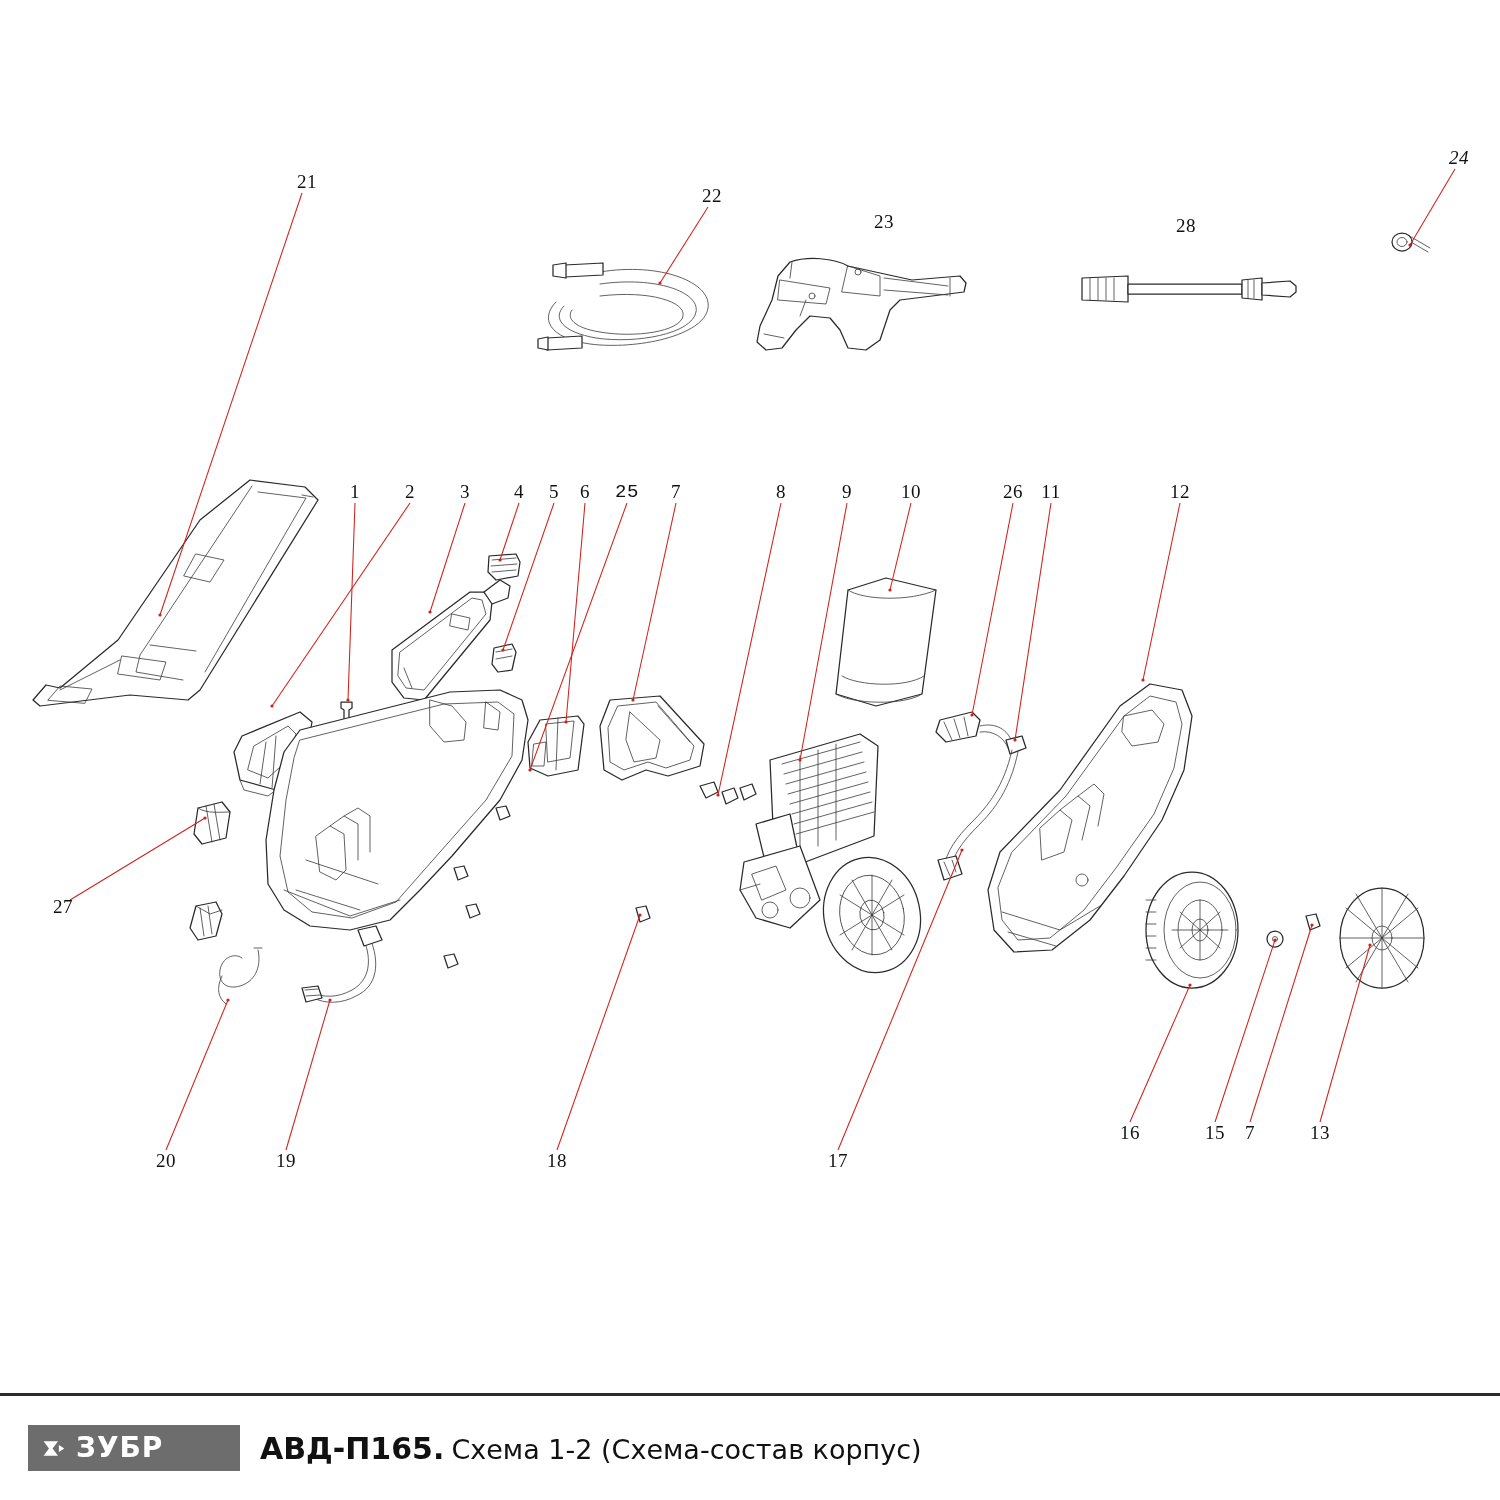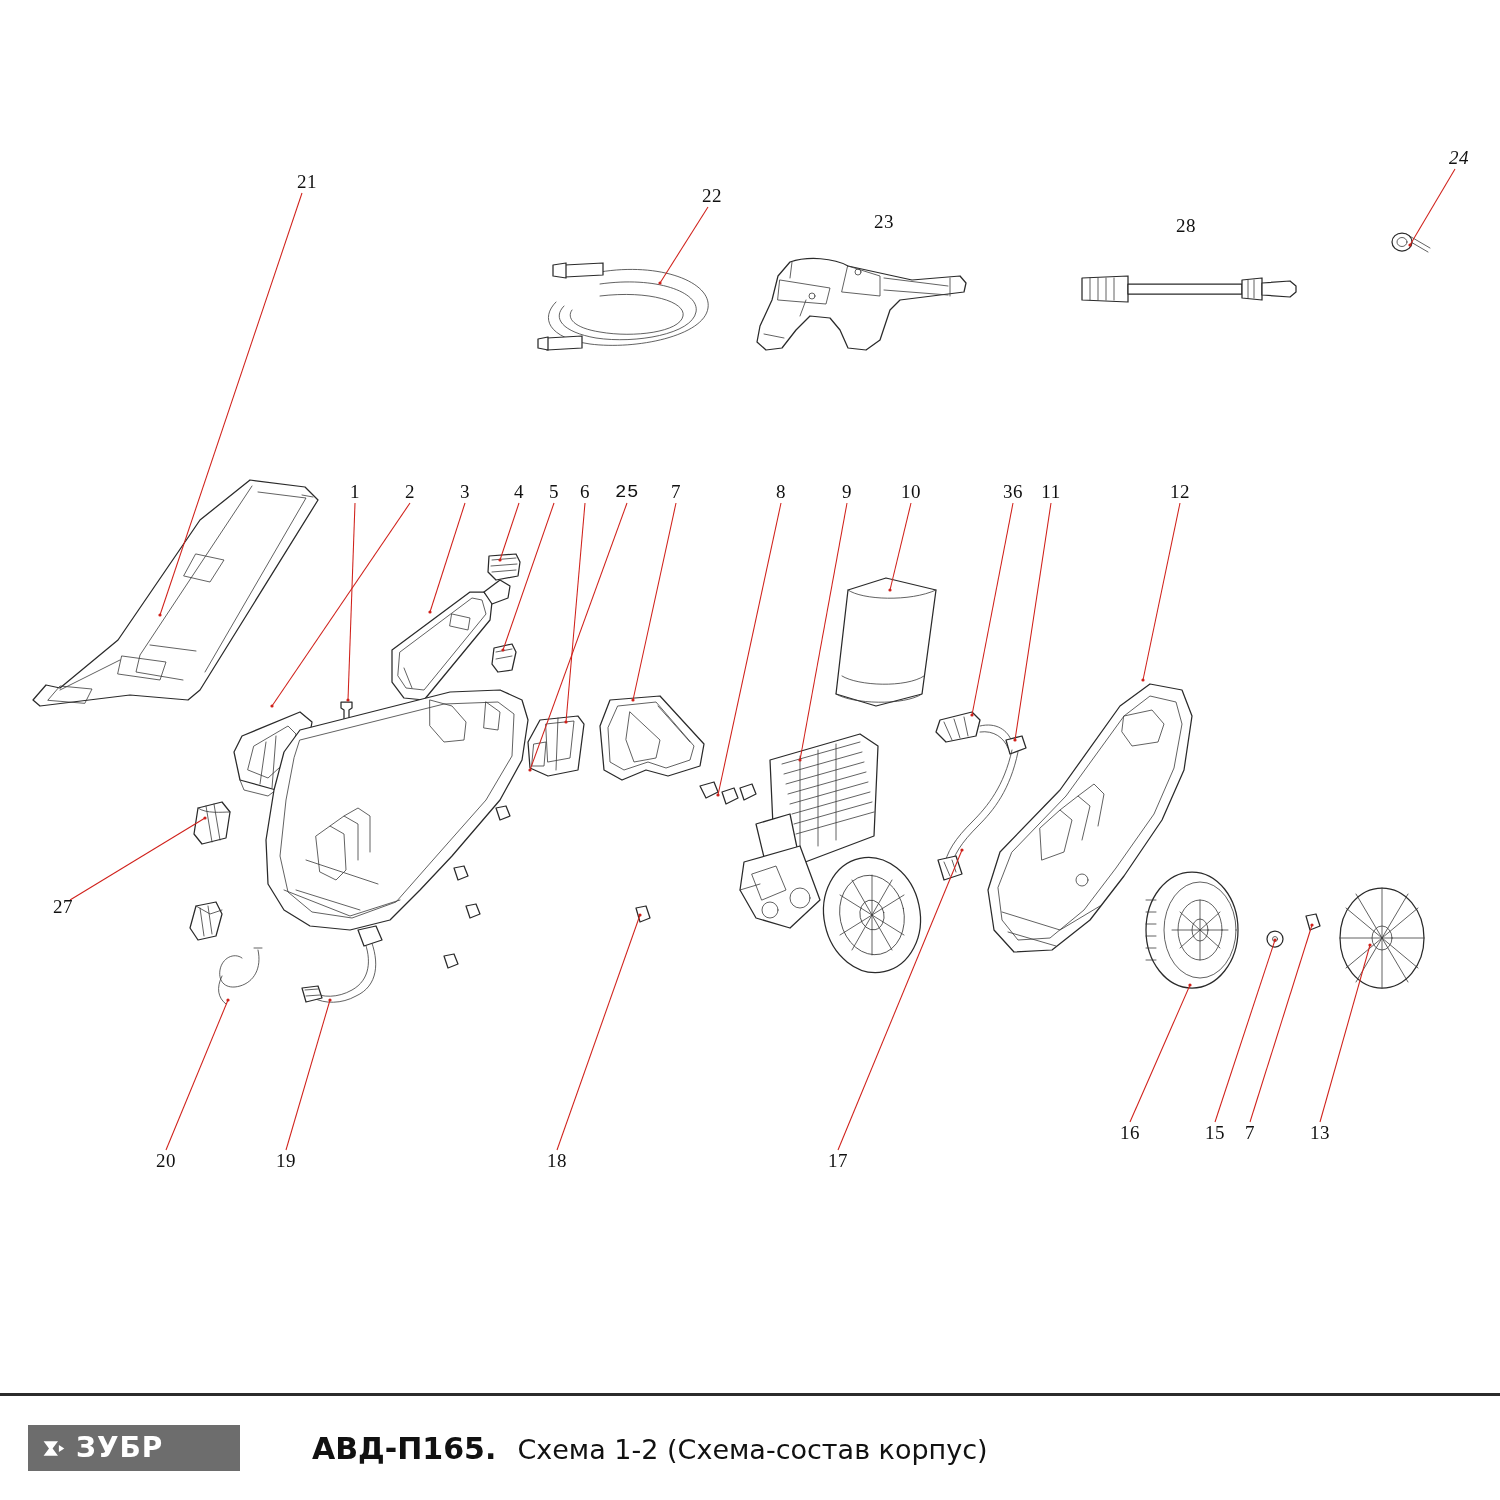--- a/index.html
+++ b/index.html
@@ -74,27 +74,27 @@
   }
   #brand-word {
     color: #ffffff;
     font-family: "DejaVu Sans", sans-serif;
     font-weight: bold;
     font-size: 28px;
     letter-spacing: 1px;
     line-height: 1;
   }
   #footer-caption {
-    margin-left: 72px;
+    margin-left: 20px;
     font-family: "DejaVu Sans", sans-serif;
     font-size: 29px;
     color: #111111;
     display: flex;
     align-items: baseline;
-    gap: 21px;
+    gap: 7px;
     white-space: nowrap;
   }
   #caption-model {
     font-weight: bold;
     font-size: 30px;
   }
   #caption-desc {
     font-weight: normal;
     font-size: 27px;
   }
@@ -396,21 +396,21 @@
       <div class="callout-label" style="left: 410px; top: 492px;">2</div>
       <div class="callout-label" style="left: 465px; top: 492px;">3</div>
       <div class="callout-label" style="left: 519px; top: 492px;">4</div>
       <div class="callout-label" style="left: 554px; top: 492px;">5</div>
       <div class="callout-label" style="left: 585px; top: 492px;">6</div>
       <div class="callout-label" style="left: 627px; top: 492px; font-family: Liberation Mono, monospace;">25</div>
       <div class="callout-label" style="left: 676px; top: 492px;">7</div>
       <div class="callout-label" style="left: 781px; top: 492px;">8</div>
       <div class="callout-label" style="left: 847px; top: 492px;">9</div>
       <div class="callout-label" style="left: 911px; top: 492px;">10</div>
-      <div class="callout-label" style="left: 1013px; top: 492px;">36</div>
+      <div class="callout-label" style="left: 1013px; top: 492px;">26</div>
       <div class="callout-label" style="left: 1051px; top: 492px;">11</div>
       <div class="callout-label" style="left: 1180px; top: 492px;">12</div>
       <div class="callout-label" style="left: 1320px; top: 1133px;">13</div>
       <div class="callout-label" style="left: 1250px; top: 1133px;">7</div>
       <div class="callout-label" style="left: 1215px; top: 1133px;">15</div>
       <div class="callout-label" style="left: 1130px; top: 1133px;">16</div>
       <div class="callout-label" style="left: 838px; top: 1161px; text-align: right;">17</div>
       <div class="callout-label" style="left: 557px; top: 1161px;">18</div>
       <div class="callout-label" style="left: 286px; top: 1161px;">19</div>
       <div class="callout-label" style="left: 166px; top: 1161px;">20</div>

